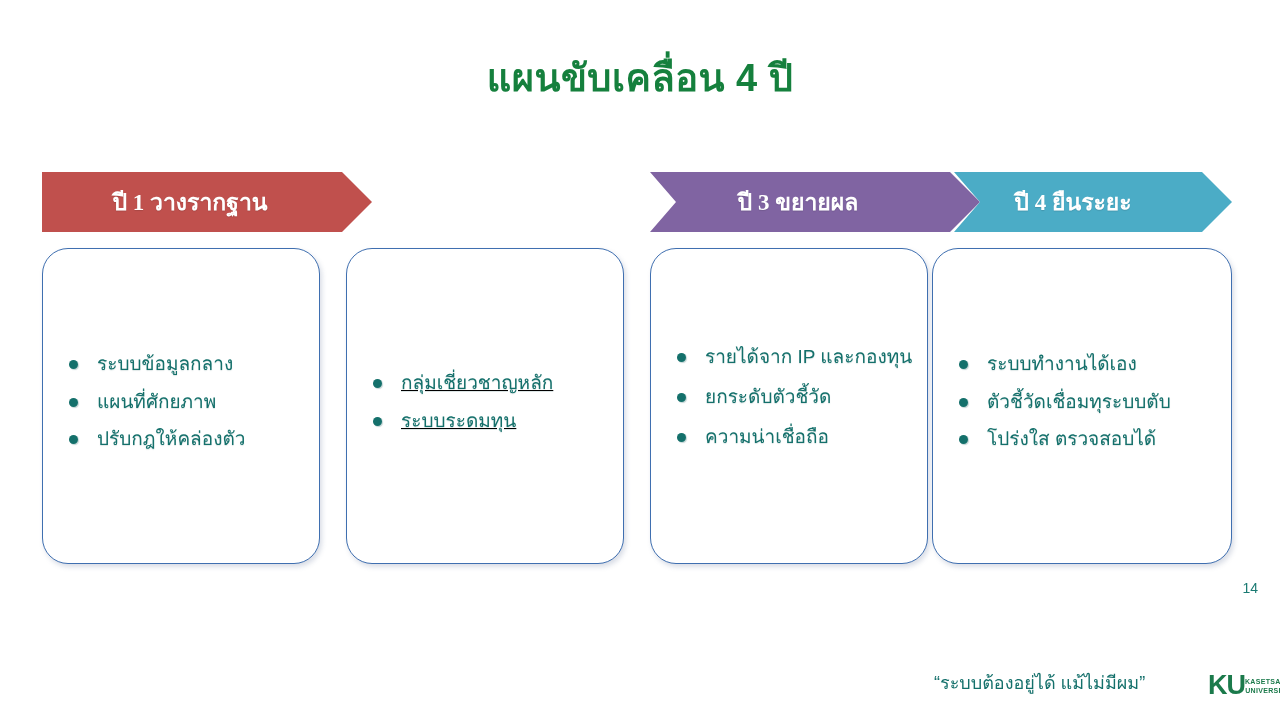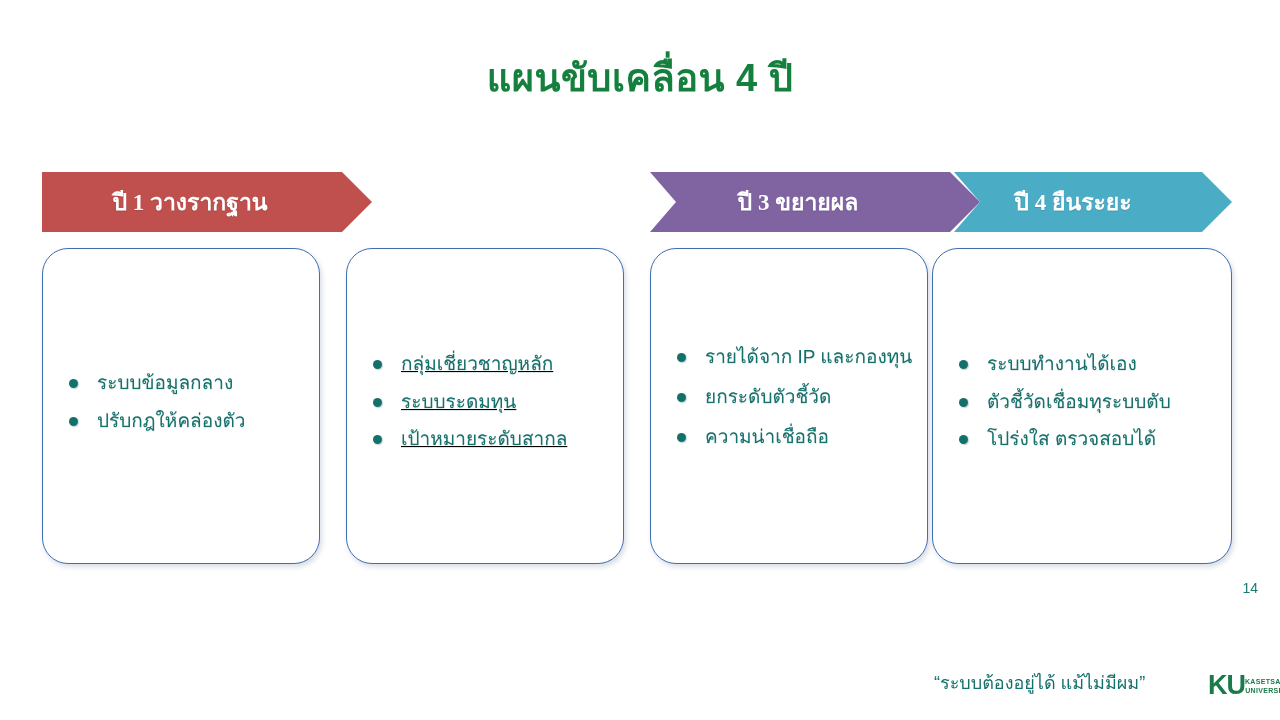--- a/index.html
+++ b/index.html
@@ -226,38 +226,38 @@
 <div class="card-row">
 
   <div class="card card-1">
     <ul class="bullet-list">
       <li class="bullet-item">
         <span class="dot"></span>
         <span>ระบบข้อมูลกลาง</span>
       </li>
       <li class="bullet-item">
         <span class="dot"></span>
+        <span>แผนที่ศักยภาพ</span>
+      </li>
+      <li class="bullet-item">
+        <span class="dot"></span>
         <span>ปรับกฎให้คล่องตัว</span>
       </li>
     </ul>
   </div>
 
   <div class="card card-2">
     <ul class="bullet-list">
       <li class="bullet-item">
         <span class="dot"></span>
         <span>กลุ่มเชี่ยวชาญหลัก</span>
       </li>
       <li class="bullet-item">
         <span class="dot"></span>
         <span>ระบบระดมทุน</span>
-      </li>
-      <li class="bullet-item">
-        <span class="dot"></span>
-        <span>เป้าหมายระดับสากล</span>
       </li>
     </ul>
   </div>
 
   <div class="card card-3">
     <ul class="bullet-list">
       <li class="bullet-item">
         <span class="dot"></span>
         <span>รายได้จาก IP และกองทุน</span>
       </li>

